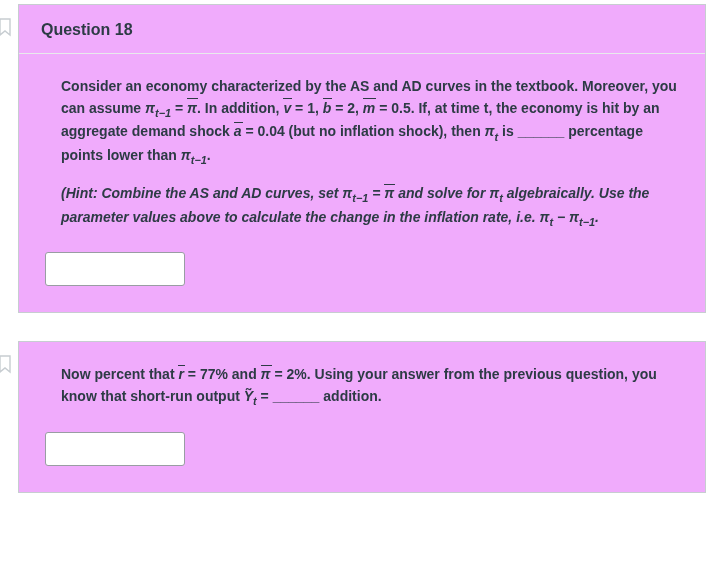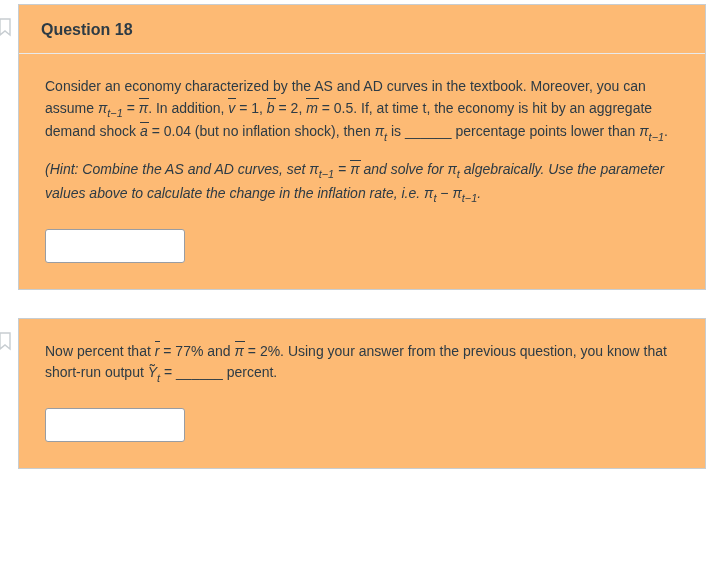--- a/index.html
+++ b/index.html
@@ -11,38 +11,39 @@
     width: 720px;
     color: #2d3b45;
     font-size: 14px;
   }
   .container {
     padding-right: 14px;
   }
   .question-block {
     border: 1px solid #c7cdd1;
     margin: 4px 0 28px 18px;
-    background: #fdba74;
+    background: #f0abfc;
     position: relative;
   }
   .question-header {
     padding: 16px 22px 14px 22px;
     border-bottom: 1px solid #e8eaec;
     font-weight: 700;
     font-size: 16px;
     color: #2d3b45;
   }
   .question-body {
     padding: 22px 26px 26px 26px;
     font-size: 14px;
     line-height: 1.55;
     color: #2d3b45;
   }
   .question-body p {
-    margin: 0 0 14px 0;
+    margin: 0 0 14px 16px;
+    font-weight: bold;
   }
   .hint {
     font-style: italic;
   }
   .answer-input {
     width: 140px;
     height: 34px;
     border: 1px solid #999da3;
     border-radius: 3px;
     padding: 4px 8px;
@@ -107,19 +108,19 @@
   </div>
 
   <div class="question-block">
     <div class="marker">
       <svg viewBox="0 0 20 20" width="20" height="20">
         <path d="M5 2 h10 v16 l-5 -4 l-5 4 z" fill="none" stroke="#c7cdd1" stroke-width="1.4"></path>
       </svg>
     </div>
     <div class="question-body">
       <p>
-        <span>Now percent that </span><span class="ital ov">r</span><span> = 77% and </span><span class="ital ov">π</span><span> = 2%. Using your answer from the previous question, you know that short-run output </span><span class="ital hat-char">Y</span><span class="sub ital">t</span><span> = ______ percent.</span>
+        <span>Now percent that </span><span class="ital ov">r</span><span> = 77% and </span><span class="ital ov">π</span><span> = 2%. Using your answer from the previous question, you know that short-run output </span><span class="ital hat-char">Y</span><span class="sub ital">t</span><span> = ______ addition.</span>
       </p>
       <input type="text" class="answer-input" style="">
     </div>
   </div>
 
 </div>
 
 </body></html>

